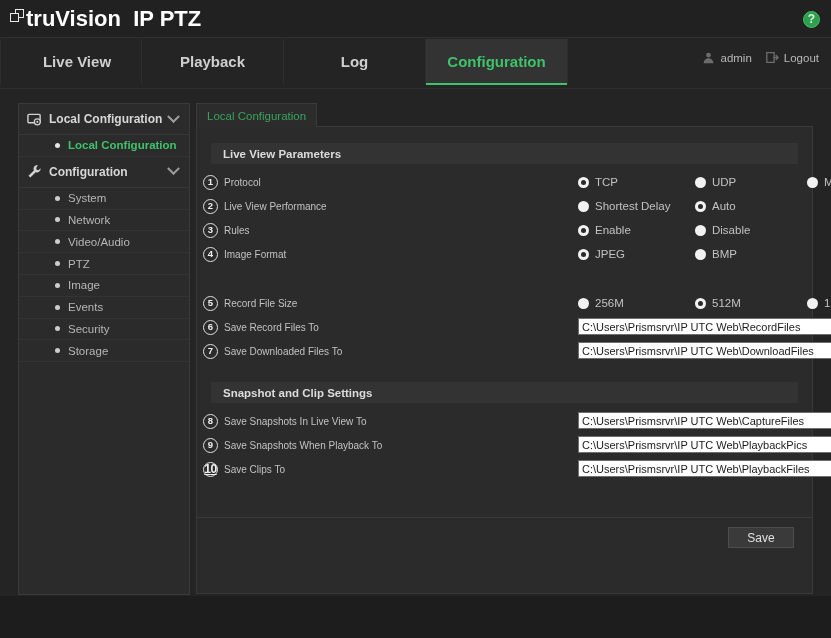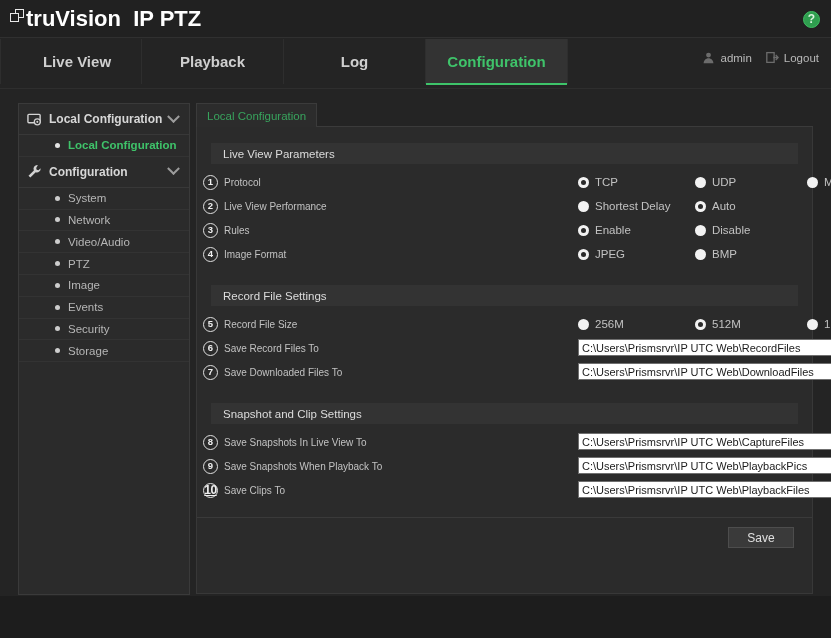--- a/index.html
+++ b/index.html
@@ -149,21 +149,21 @@
     background: #2b2b2b;
     border: 1px solid #383838; border-top: none;
   }
 
   .section-head {
     margin: 0 14px;
     height: 21px;
     background: #333333;
     display: flex; align-items: center;
     padding-left: 12px;
-    font-size: 11.5px; font-weight: normal; color: #dcdcdc;
+    font-size: 11.5px; font-weight: bold; color: #dcdcdc;
   }
 
   .rows { position: relative; }
   .row {
     display: flex; align-items: center;
     height: 24px;
     position: relative;
     padding-left: 6px;
   }
   .bullet {
@@ -395,21 +395,20 @@
             </span>
             <span class="opt" style="left:303px">
               <span class="radio"></span>
               <span>BMP</span>
             </span>
           </span>
         </div>
       </div>
 
       <div style="height:19px"></div>
-      <div class="section-head">Record File Settings</div>
 
       <div class="rows">
 
         <div class="row" style="margin-top:6px">
           <span class="bullet">5</span>
           <span class="rlabel">Record File Size</span>
           <span class="opts">
             <span class="opt" style="left:186px">
               <span class="radio"></span>
               <span>256M</span>

